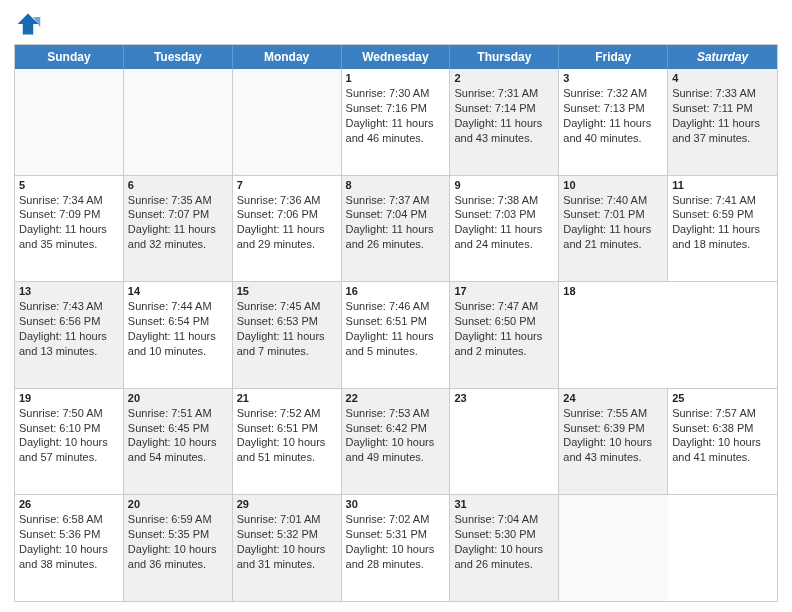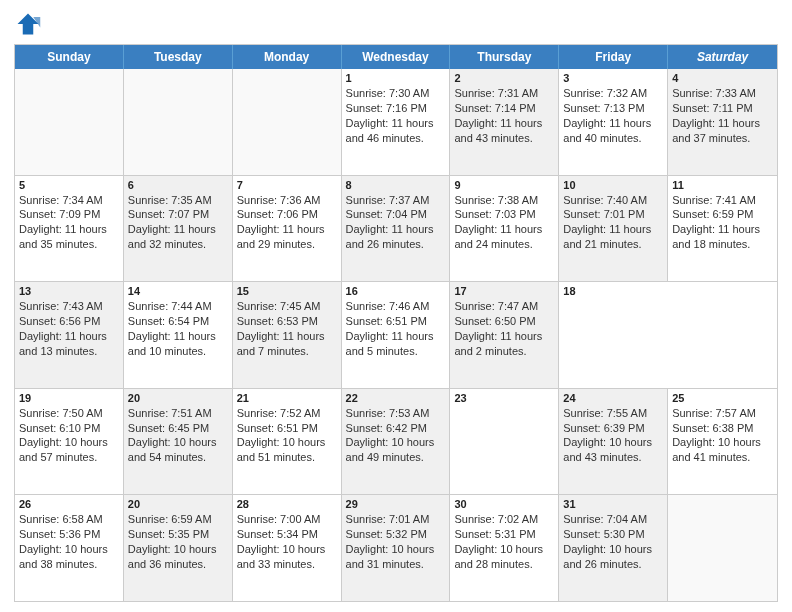--- a/index.html
+++ b/index.html
@@ -298,26 +298,20 @@
             <div class="cell-text">Sunrise: 6:58 AM
 Sunset: 5:36 PM
 Daylight: 10 hours and 38 minutes.</div>
           </div>
           <div class="cal-cell shaded">
             <div class="day-num">20</div>
             <div class="cell-text">Sunrise: 6:59 AM
 Sunset: 5:35 PM
 Daylight: 10 hours and 36 minutes.</div>
           </div>
-          <div class="cal-cell">
-            <div class="day-num">28</div>
-            <div class="cell-text">Sunrise: 7:00 AM
-Sunset: 5:34 PM
-Daylight: 10 hours and 33 minutes.</div>
-          </div>
           <div class="cal-cell shaded">
             <div class="day-num">29</div>
             <div class="cell-text">Sunrise: 7:01 AM
 Sunset: 5:32 PM
 Daylight: 10 hours and 31 minutes.</div>
           </div>
           <div class="cal-cell">
             <div class="day-num">30</div>
             <div class="cell-text">Sunrise: 7:02 AM
 Sunset: 5:31 PM

